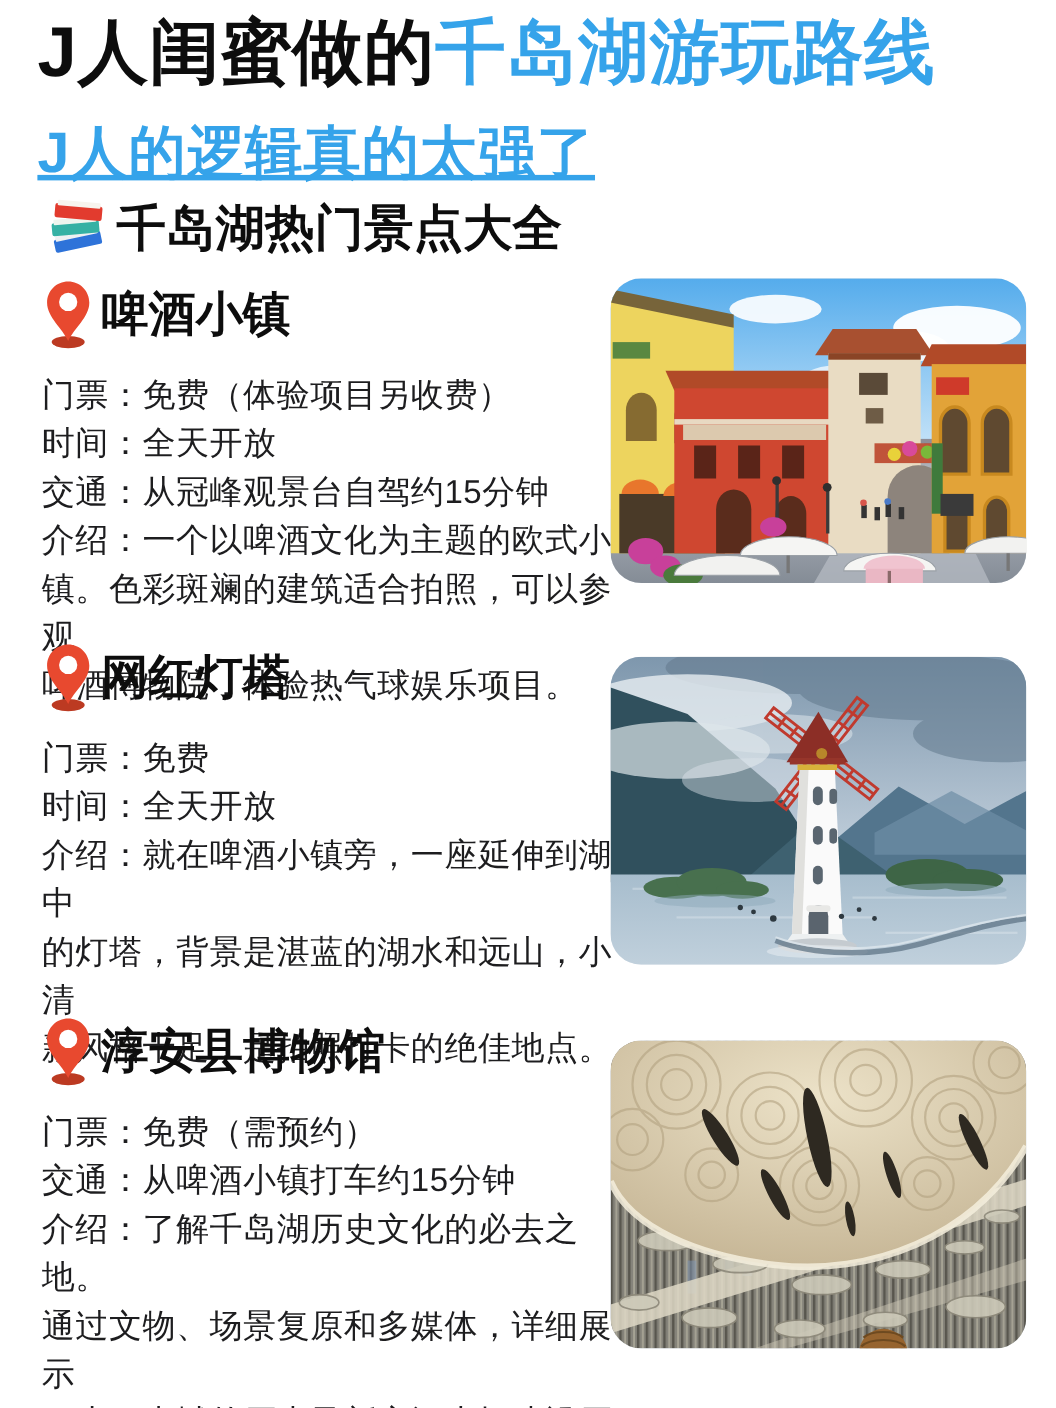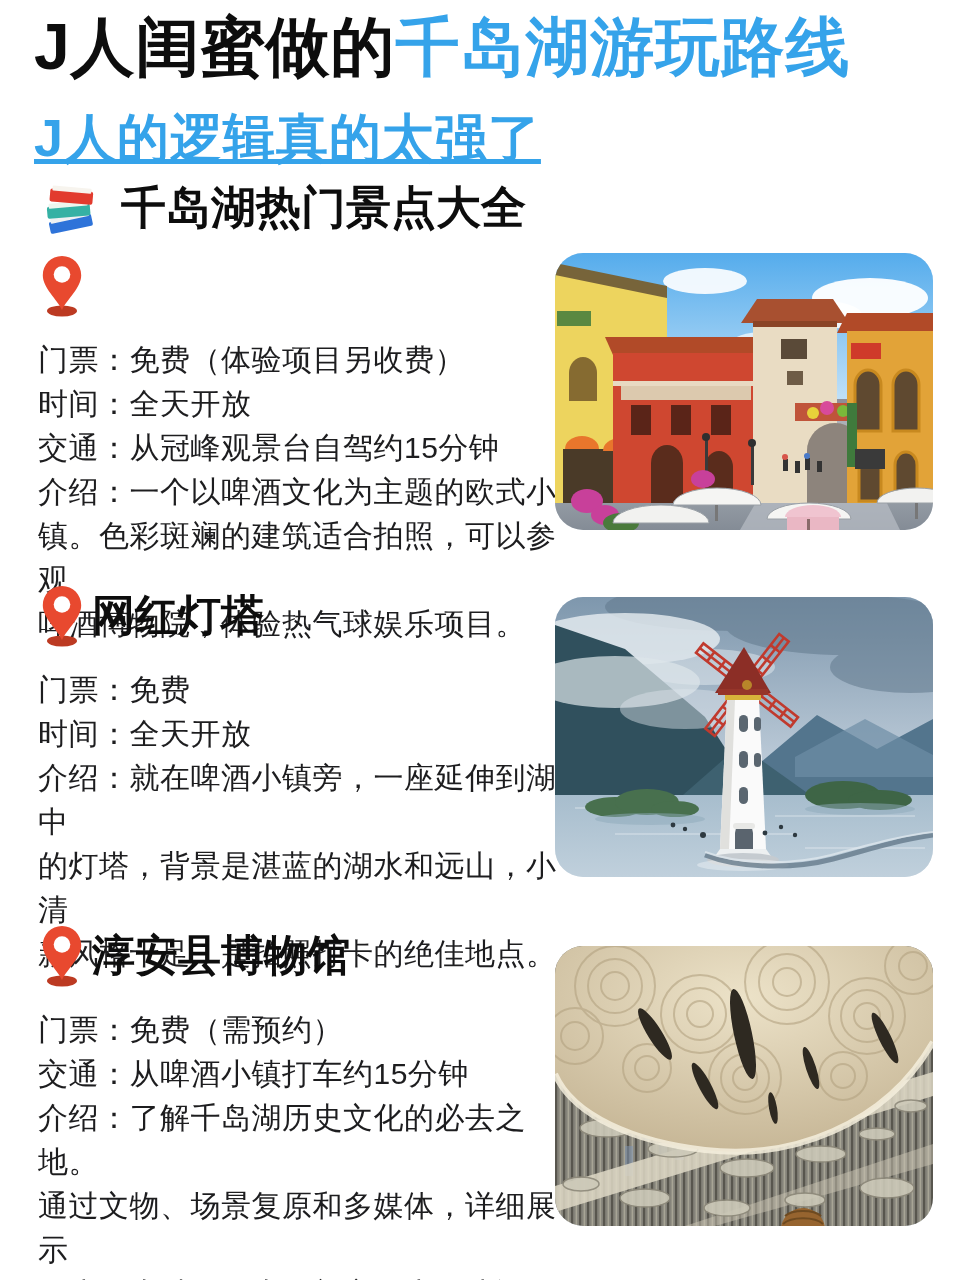--- a/index.html
+++ b/index.html
@@ -12,21 +12,21 @@
     position:absolute;left:34px;top:10px;width:920px;
     font-size:64px;font-weight:900;letter-spacing:1px;line-height:1.18;
     color:#0d0d0d;white-space:nowrap;
   }
   .title .blue{color:#35a3ea;}
   .subtitle{
     position:absolute;left:34px;top:104px;
     font-size:52px;font-weight:900;letter-spacing:1px;color:#35a3ea;white-space:nowrap;text-decoration:underline;
   }
   .cat-header{
-    position:absolute;left:44px;top:178px;display:flex;align-items:center;gap:25px;
+    position:absolute;left:44px;top:178px;display:flex;align-items:flex-start;gap:10px;
   }
   .cat-header .books{width:52px;height:52px;flex:0 0 auto;}
   .cat-header .cat-text{font-size:45px;font-weight:900;color:#0d0d0d;white-space:nowrap;}
   
   .section{position:absolute;left:38px;width:520px;}
   .sec-1{top:250px;} .sec-2{top:580px;} .sec-3{top:920px;}
   .sec-title{display:flex;align-items:center;gap:6px;height:72px;}
   .sec-title .pin{width:48px;height:64px;flex:0 0 auto;}
   .sec-title h2{margin:0;font-size:43px;font-weight:900;color:#0d0d0d;white-space:nowrap;}
   .details{margin-top:16px;}
@@ -75,20 +75,21 @@
 
   <div class="section sec-1">
     <div class="sec-title">
       <span class="pin">
         <svg viewBox="0 0 48 64">
           <ellipse cx="24" cy="57" rx="15" ry="5.5" fill="#bc3a22"></ellipse>
           <path d="M24 2C13.2 2 4.8 10.6 4.8 21.2c0 13 14.2 23.6 19.2 34.8 5-11.2 19.2-21.8 19.2-34.8C43.2 10.6 34.8 2 24 2z" fill="#e8492f"></path>
           <circle cx="24" cy="20.5" r="8.3" fill="#ffffff"></circle>
         </svg>
       </span>
+      <h2>啤酒小镇</h2>
     </div>
     <div class="details">
       <p class="detail">门票：免费（体验项目另收费）</p>
       <p class="detail">时间：全天开放</p>
       <p class="detail">交通：从冠峰观景台自驾约15分钟</p>
       <p class="detail">介绍：一个以啤酒文化为主题的欧式小
 镇。色彩斑斓的建筑适合拍照，可以参观
 啤酒博物院，体验热气球娱乐项目。</p>
     </div>
   </div>

